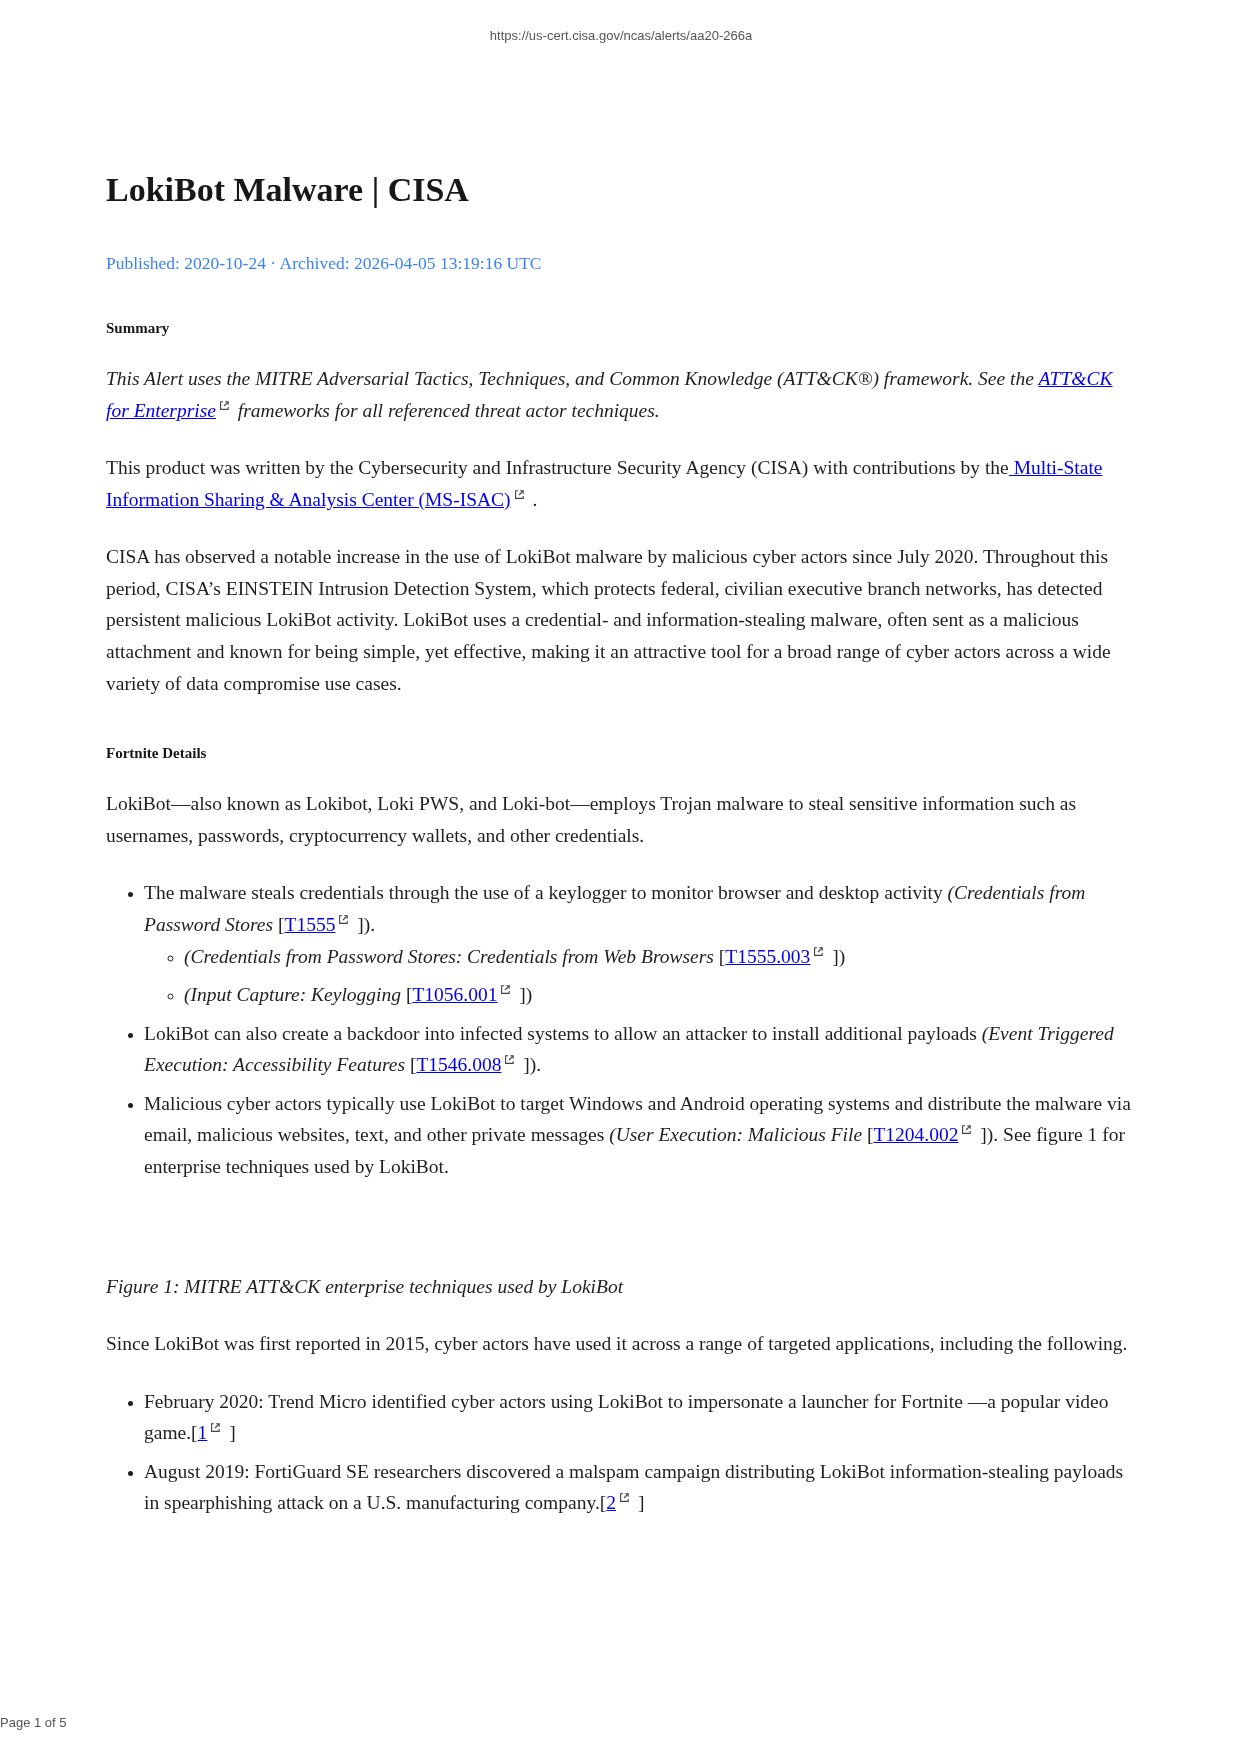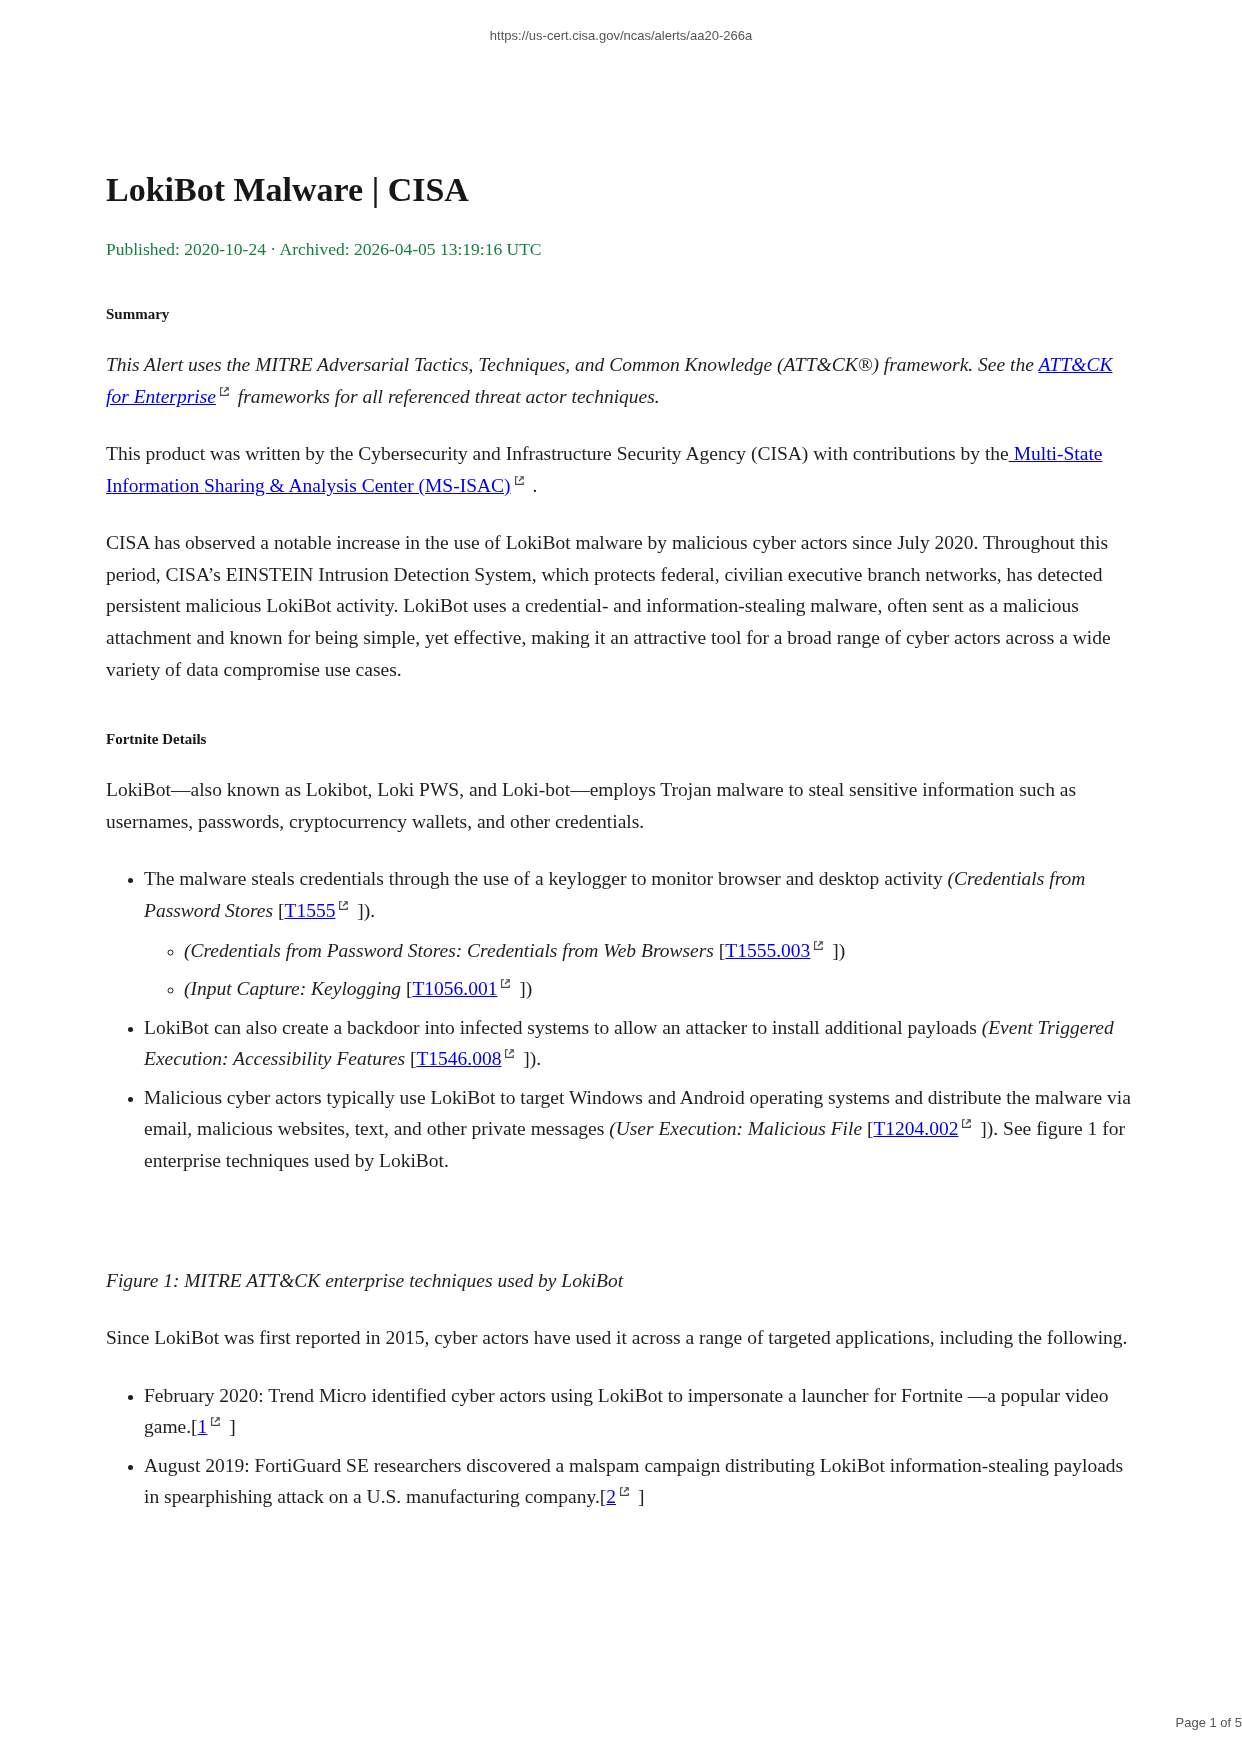--- a/index.html
+++ b/index.html
@@ -18,23 +18,23 @@
     color: #555;
   }
   .content { padding: 0 106px; }
   .title {
     margin-top: 128px;
     font-size: 34px;
     font-weight: bold;
     color: #171717;
   }
   .meta {
-    margin-top: 30px;
+    margin-top: 44px;
     font-size: 17.5px;
-    color: #15803d;
+    color: #3b82f6;
   }
   h2 {
     margin-top: 46px;
     font-size: 15px;
     font-weight: bold;
     color: #171717;
   }
   .para {
     margin-top: 26px;
     font-size: 19.5px;
@@ -44,34 +44,34 @@
   .it { font-style: italic; }
   .bd { font-weight: normal; }
   ul.bullets {
     margin-top: 26px;
     padding-left: 38px;
     font-size: 19.5px;
     line-height: 1.62;
   }
   ul.bullets li { margin-bottom: 7px; }
   ul.bullets li::marker { color: #1f1f1f; font-size: 16px; }
-  ul.sub { padding-left: 40px; margin-top: 8px; list-style-type: circle; }
+  ul.sub { padding-left: 40px; margin-top: 0; list-style-type: circle; }
   a.lnk { color: #0000EE; text-decoration: underline; }
   .figure-caption { margin-top: 88px; }
   .ext-icon {
     display: inline-block;
     width: 13px; height: 13px;
     margin: 0 2px 0 2px;
     vertical-align: 5px;
   }
   .ext-icon svg { display: block; }
   .footer {
     position: absolute;
     bottom: 26px; left: 0; right: 0;
-    text-align: right;
+    text-align: left;
     font-family: "Liberation Sans", "DejaVu Sans", sans-serif;
     font-size: 13px;
     color: #555;
   }
 </style>
 </head>
 <body>
 
 <div class="page">
   <div class="url-bar">https://us-cert.cisa.gov/ncas/alerts/aa20-266a</div>

